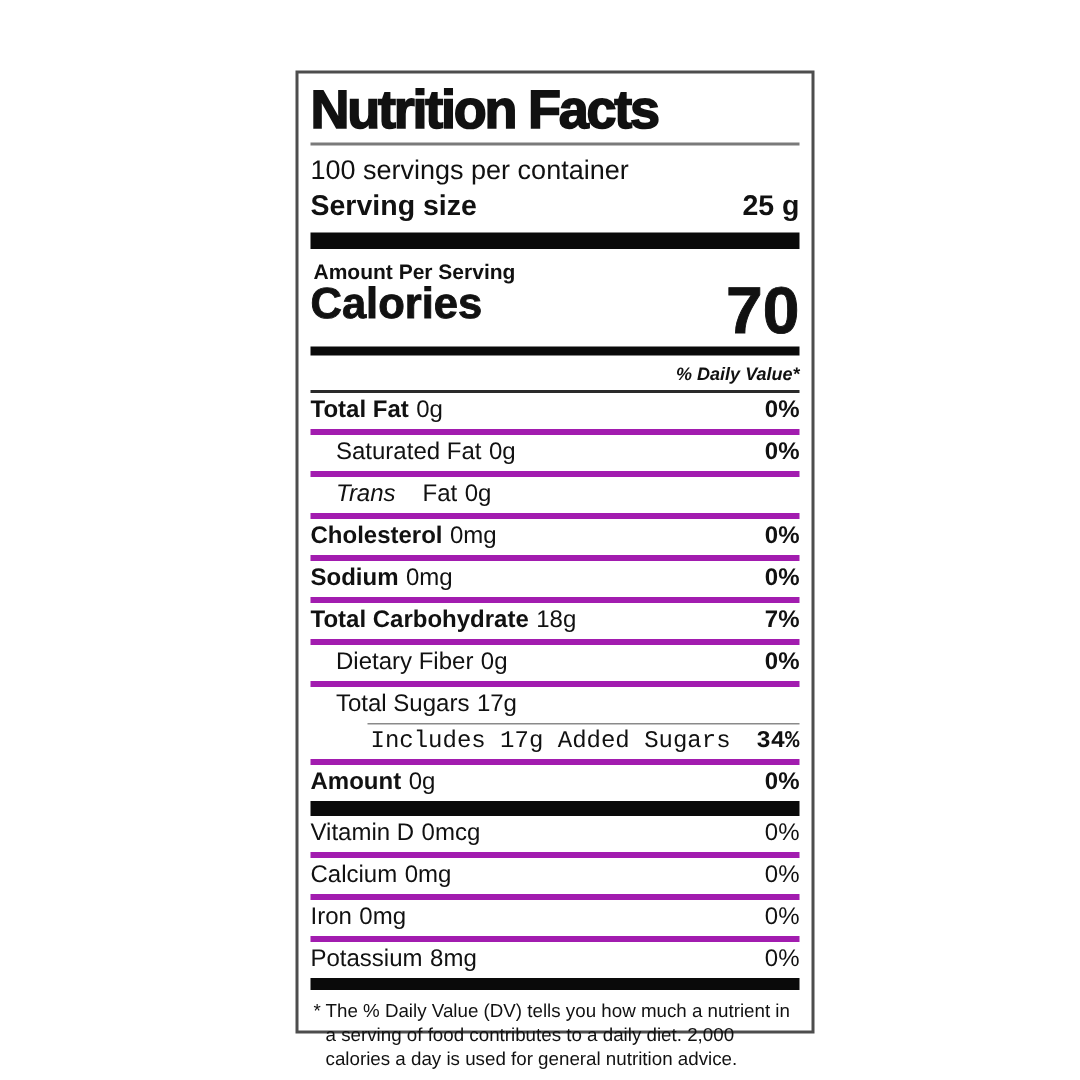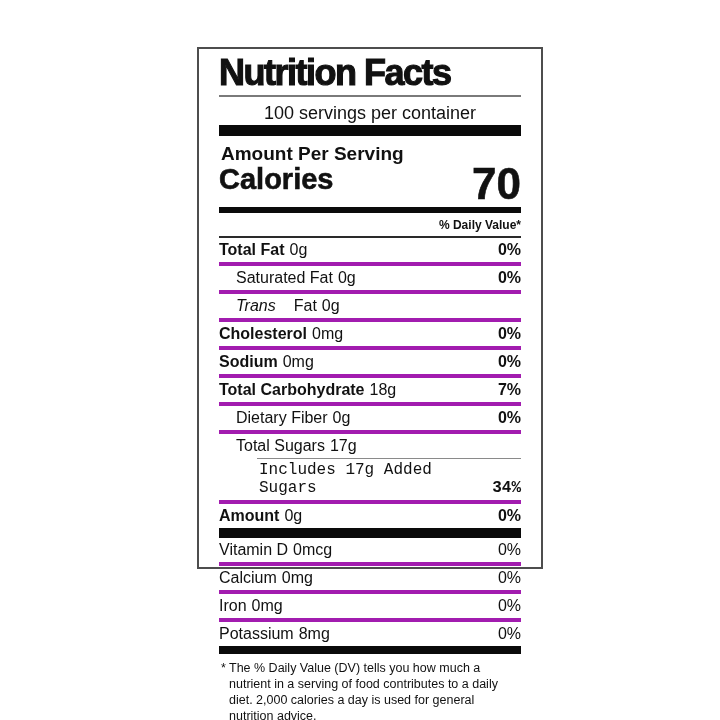--- a/index.html
+++ b/index.html
@@ -9,58 +9,57 @@
     height: 720px;
     background: #ffffff;
     font-family: "Liberation Sans", sans-serif;
     color: #111111;
   }
   .nf-label {
     position: absolute;
     left: 197px;
     top: 47px;
     width: 346px;
-    height: 522px;
+    height: 642px;
     box-sizing: border-box;
     border: 2px solid #4d4d4d;
     background: #ffffff;
-    padding: 4px 20px;
+    padding: 4px 8px;
   }
   .nf-title {
     margin: 0;
     font-size: 36px;
     font-weight: bold;
     letter-spacing: -1.5px;
     line-height: 1.12;
     -webkit-text-stroke: 1.1px #111;
     white-space: nowrap;
   }
   .title-rule {
     border-top: 2px solid #7a7a7a;
     margin-top: 2px;
   }
   .servings {
     font-size: 18px;
     padding: 6px 0 1px 0;
-    text-align: center;
   }
   .serving-size-row {
     display: flex;
     justify-content: space-between;
     font-size: 19px;
     font-weight: bold;
     padding: 2px 0 6px 0;
   }
   .bar { background: #0a0a0a; }
   .bar-serving { height: 11px; }
   .bar-calories { height: 6px; }
   .bar-protein { height: 10px; }
   .bar-vitamins { height: 8px; }
   .aps {
-    font-size: 19px;
+    font-size: 14px;
     font-weight: bold;
     padding: 7px 0 0 2px;
   }
   .cal-row {
     display: flex;
     justify-content: space-between;
     align-items: flex-start;
     padding: 0 0 4px 0;
   }
   .cal-label {
@@ -73,20 +72,21 @@
     font-size: 44px;
     font-weight: bold;
     line-height: 0.85;
     -webkit-text-stroke: 0.6px #111;
   }
   .dv-header {
     text-align: right;
     font-size: 12px;
     font-weight: bold;
     padding: 5px 0 4px 0;
+    font-style: italic;
   }
   .nutrients { border-top: 2px solid #2a2a2a; }
   .nrow {
     position: relative;
     display: flex;
     justify-content: space-between;
     align-items: flex-end;
     font-size: 16px;
     padding: 3px 0;
     min-height: 18px;
@@ -120,20 +120,24 @@
 </head>
 <body>
 
 <div class="nf-label">
 
   <h1 class="nf-title">Nutrition Facts</h1>
   <div class="title-rule"></div>
 
   <div class="servings">100 servings per container</div>
 
+  <div class="serving-size-row">
+    <span>Serving size</span>
+    <span>25 g</span>
+  </div>
 
   <div class="bar bar-serving"></div>
 
   <div class="aps">Amount Per Serving</div>
   <div class="cal-row">
     <span class="cal-label">Calories</span>
     <span class="cal-value">70</span>
   </div>
 
   <div class="bar bar-calories"></div>

